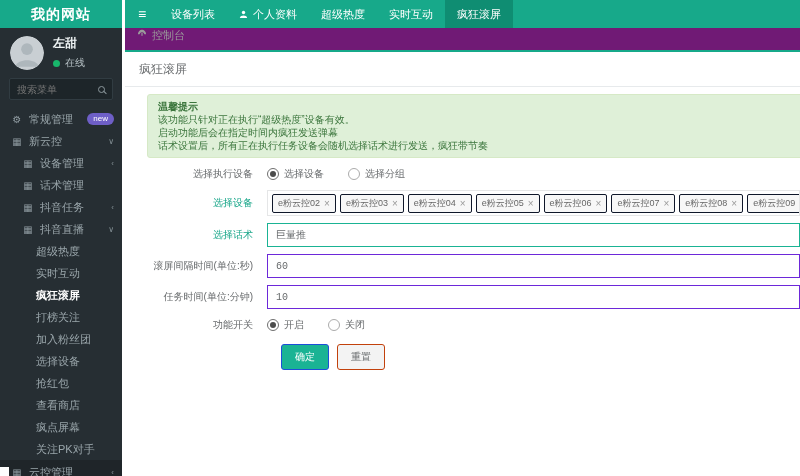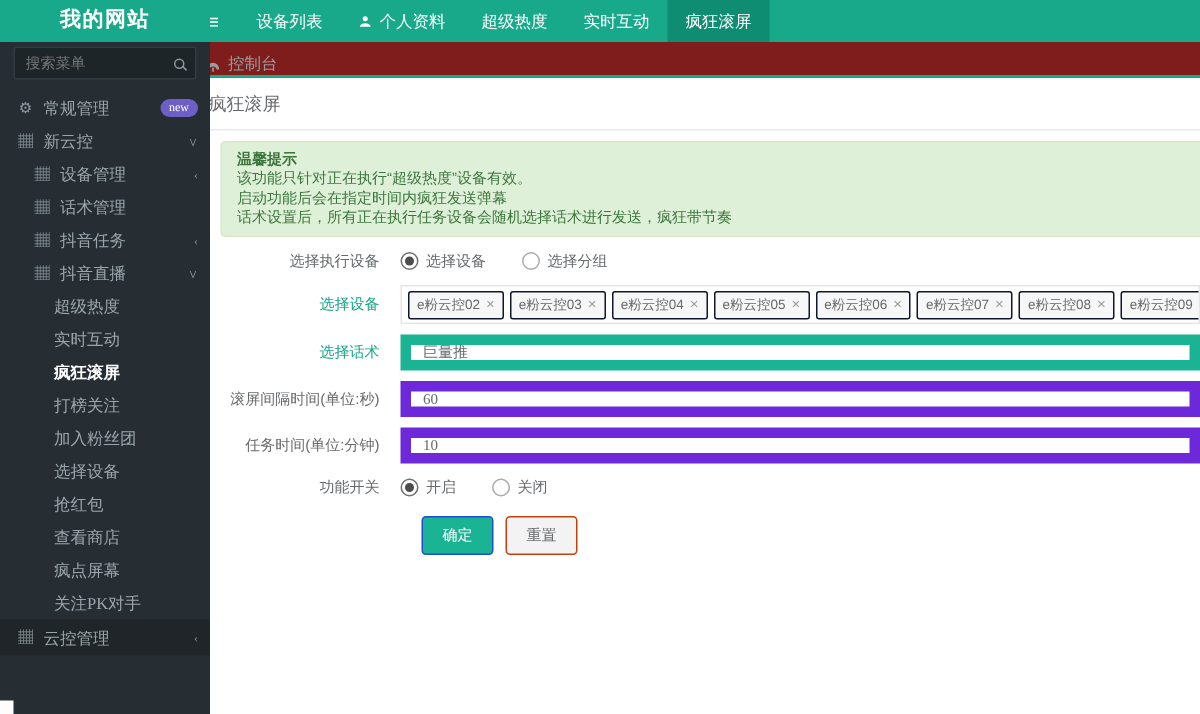--- a/index.html
+++ b/index.html
@@ -1,22 +1,22 @@
 <!DOCTYPE html>
 <html lang="zh"><head>
 <meta charset="utf-8">
 <style>
   * { margin:0; padding:0; box-sizing:border-box; }
   html,body { width:800px; height:476px; overflow:hidden; background:#fff;
     font-family:"Liberation Sans","DejaVu Sans",sans-serif; font-size:11px; color:#676a6c; }
   body { position:relative; }
 
   
-  .sidebar { position:absolute; left:0; top:0; width:140px; height:476px;
-    background:#262e33; z-index:3; overflow:hidden;font-family:Liberation Serif, serif; }
+  .sidebar { position:absolute; left:0; top:0; width:122px; height:476px;
+    background:#262e33; z-index:3; overflow:hidden; }
   .sidebar-header { height:28px; background:#17a98a; color:#fff; font-weight:bold;
     font-size:14px; line-height:28px; text-align:center; letter-spacing:1px; cursor:pointer; }
   .profile { display:flex; align-items:center; gap:9px; padding:7px 12px 5px 10px; }
   .avatar { width:34px; height:34px; border-radius:50%; overflow:hidden; flex:0 0 34px; }
   .profile-name { color:#eef3f4; font-size:12px; font-weight:bold; margin-bottom:4px; }
   .profile-status { display:flex; align-items:center; gap:5px; color:#b7c2c6; font-size:10px; }
   .status-dot { width:7px; height:7px; border-radius:50%; background:#18b76b; }
   .search-box { margin:3px 9px 8px 9px; height:22px; background:#1d2529;
     border:1px solid #313c42; border-radius:2px; display:flex; align-items:center; padding:0 7px; }
   .search-box input { flex:1; min-width:0; background:transparent; border:0; outline:0;
@@ -42,22 +42,22 @@
   
   .main { position:absolute; left:125px; top:0; right:0; bottom:0; background:#fff; overflow:hidden; }
   .topnav { height:28px; background:#17a98a; display:flex; align-items:stretch; }
   .hamburger { width:34px; color:#fff; font-size:14px; display:flex; align-items:center;
     justify-content:center; cursor:pointer; }
   .nav-link { display:flex; align-items:center; gap:5px; padding:0 12px; color:#fff;
     font-size:11px; cursor:pointer; }
   .nav-link.active { background:#0f8d72; }
   .nav-user-icon { display:inline-flex; }
 
-  .breadcrumb-bar { height:24px; background:#7f1d1d; border-bottom:2px solid #17a98a;
-    display:flex; align-items:flex-end; gap:5px; padding:0 12px; color:#9b9b9b; font-size:11px; }
+  .breadcrumb-bar { height:24px; background:#701a75; border-bottom:2px solid #17a98a;
+    display:flex; align-items:flex-start; gap:5px; padding:0 12px; color:#9b9b9b; font-size:11px; }
   .bc-icon { display:inline-flex; }
 
   .panel-header { padding:9px 14px 8px 14px; font-size:12px; color:#676a6c;
     border-bottom:1px solid #e7eaec; background:#fff; }
   .panel-body { padding:7px 0 0 22px; }
 
   .alert-success { width:820px; background:#dff0d8; border:1px solid #d6e9c6; border-radius:3px;
     color:#3c763d; font-size:10px; line-height:13px; padding:5px 10px; }
   .alert-title { font-weight:bold; }
 
@@ -73,35 +73,51 @@
   .radio[data-checked="true"] { border-color:#6f6f6f; }
   .radio[data-checked="true"]::after { content:""; position:absolute; left:2px; top:2px;
     width:6px; height:6px; border-radius:50%; background:#4c4c4c; }
 
   .tagbox { width:820px; min-height:26px; border:1px solid #e5e6e7; background:#fff;
     display:flex; align-items:center; gap:4px; padding:2px 4px; flex-wrap:nowrap; overflow:hidden; }
   .tag { display:inline-flex; align-items:center; gap:4px; border:1px solid #0f172a;
     background:#f7f7f7; border-radius:2px; padding:2px 5px; font-size:9px; color:#666; white-space:nowrap; }
   .tag-close { color:#9a9a9a; font-size:10px; line-height:9px; cursor:pointer; }
 
-  .text-input { width:820px; height:24px; border:7px solid #6d28d9; background:#fff;
-    padding:0 8px; font-size:10px; color:#676a6c; font-family:Liberation Serif, serif; outline:none; }
+  .text-input { width:820px; height:24px; border:1px solid #6d28d9; background:#fff;
+    padding:0 8px; font-size:10px; color:#676a6c; font-family:Liberation Mono, monospace; outline:none; }
   .text-input.teal-border { border-color:#1ab394; }
 
   .btn-row { margin-left:134px; margin-top:10px; display:flex; gap:8px; }
   .btn { font-size:10px; padding:5px 13px; border-radius:3px; cursor:pointer; font-family:inherit; }
   .btn-confirm { background:#1ab394; border:1px solid #1d4ed8; color:#fff; }
   .btn-reset { background:#f3f3f3; border:1px solid #c2410c; color:#676a6c; }
 </style>
 </head>
 <body>
 
 <div class="sidebar">
   <div class="sidebar-header">我的网站</div>
 
+  <div class="profile">
+    <div class="avatar">
+      <svg width="34" height="34" viewBox="0 0 36 36">
+        <circle cx="18" cy="18" r="18" fill="#c9cfd3"></circle>
+        <circle cx="18" cy="14" r="6.2" fill="#aeb7bc"></circle>
+        <path d="M5.5 32.5 C 8 23.5 28 23.5 30.5 32.5 Z" fill="#aeb7bc"></path>
+      </svg>
+    </div>
+    <div>
+      <div class="profile-name">左甜</div>
+      <div class="profile-status">
+        <span class="status-dot"></span>
+        <span>在线</span>
+      </div>
+    </div>
+  </div>
 
   <div class="search-box">
     <input type="text" placeholder="搜索菜单" style="">
     <span class="mag"></span>
   </div>
 
   <div class="snav">
     <div class="snav-item lvl1">
       <span class="sicon">⚙</span>
       <span>常规管理</span>

